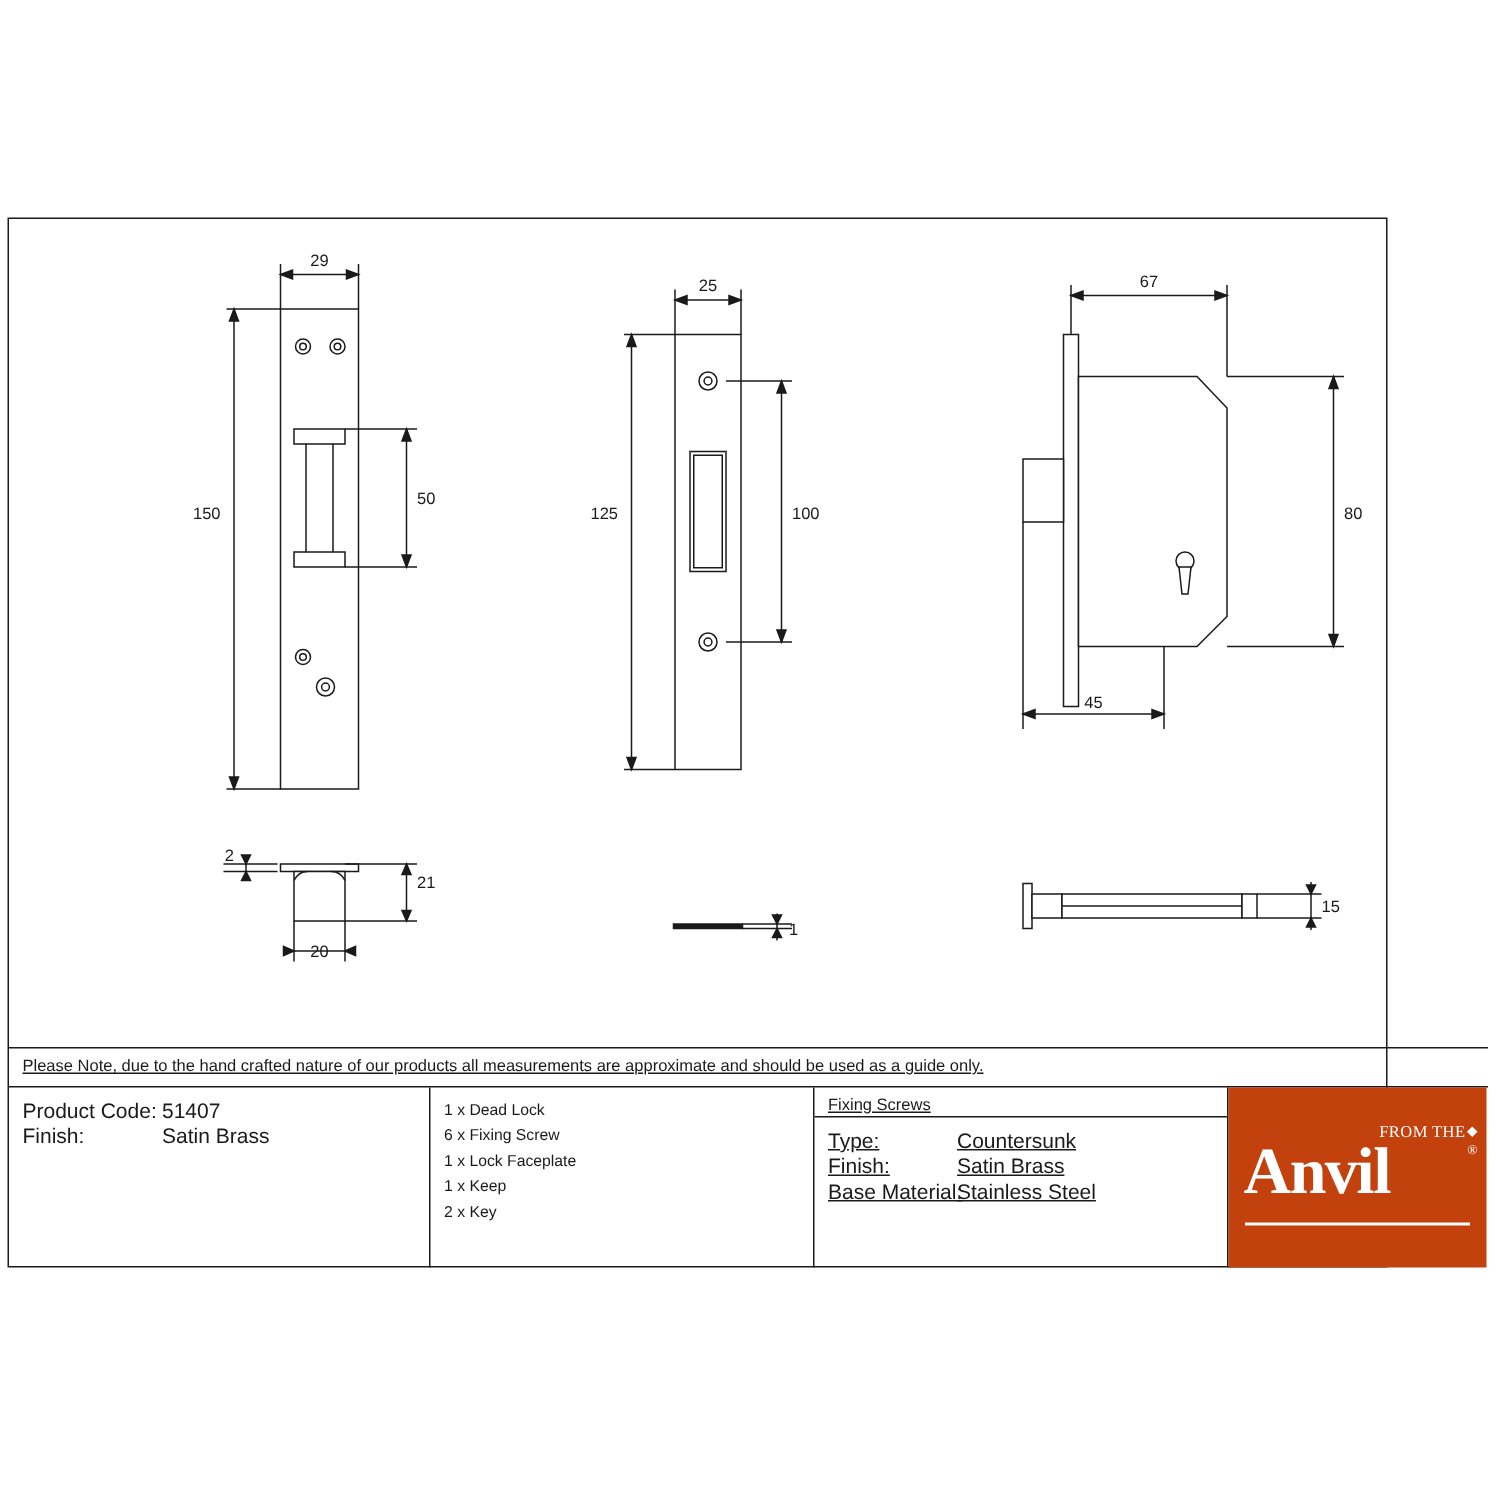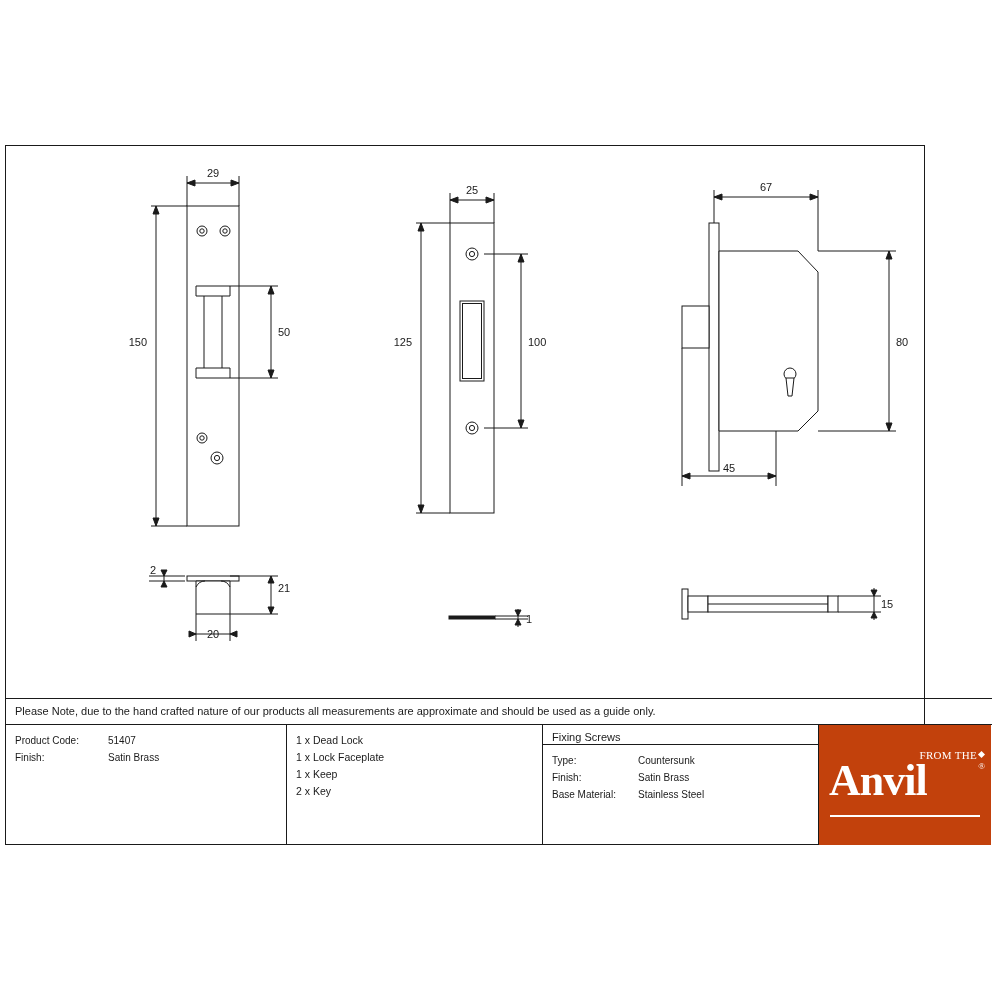--- a/index.html
+++ b/index.html
@@ -41,55 +41,56 @@
     width: 986px;
     height: 26px;
     border-top: 1px solid #1a1a1a;
     box-sizing: border-box;
   }
   .note-text {
     font-size: 11px;
     color: #1a1a1a;
     padding: 6px 0 0 9px;
     white-space: nowrap;
+    text-decoration: underline;
   }
 
   
   .info-table {
     position: absolute;
     left: 0;
     top: 578px;
     width: 986px;
     height: 120px;
     border-top: 1px solid #1a1a1a;
     box-sizing: border-box;
     display: flex;
   }
   .col {
     box-sizing: border-box;
     height: 120px;
     position: relative;
   }
   .col-a { width: 281px; border-right: 1px solid #1a1a1a; }
   .col-b { width: 256px; border-right: 1px solid #1a1a1a; }
-  .col-c { width: 276px; border-right: 1px solid #1a1a1a; }
+  .col-c { width: 276px; border-right: 1px solid #1a1a1a; text-decoration: underline; }
   .col-d { width: 172px; }
 
   .col-head {
     font-size: 11px;
     padding: 6px 0 0 9px;
     height: 20px;
     box-sizing: border-box;
     border-bottom: 1px solid #1a1a1a;
   }
   .col-body { padding: 7px 0 0 9px; }
 
   .kv {
     display: flex;
-    font-size: 10px;
+    font-size: 14px;
     line-height: 17px;
     white-space: nowrap;
   }
   .kv .k { width: 93px; }
   .kv .v { }
   .col-c .kv .k { width: 86px; }
 
   .packline {
     font-size: 10.5px;
     line-height: 17px;
@@ -359,20 +360,21 @@
         <div class="kv">
           <span class="k">Finish:</span>
           <span class="v">Satin Brass</span>
         </div>
       </div>
     </div>
 
     <div class="col col-b">
       <div class="col-body">
         <div class="packline">1 x Dead Lock</div>
+        <div class="packline">6 x Fixing Screw</div>
         <div class="packline">1 x Lock Faceplate</div>
         <div class="packline">1 x Keep</div>
         <div class="packline">2 x Key</div>
       </div>
     </div>
 
     <div class="col col-c">
       <div class="col-head">Fixing Screws</div>
       <div class="col-body">
         <div class="kv">

